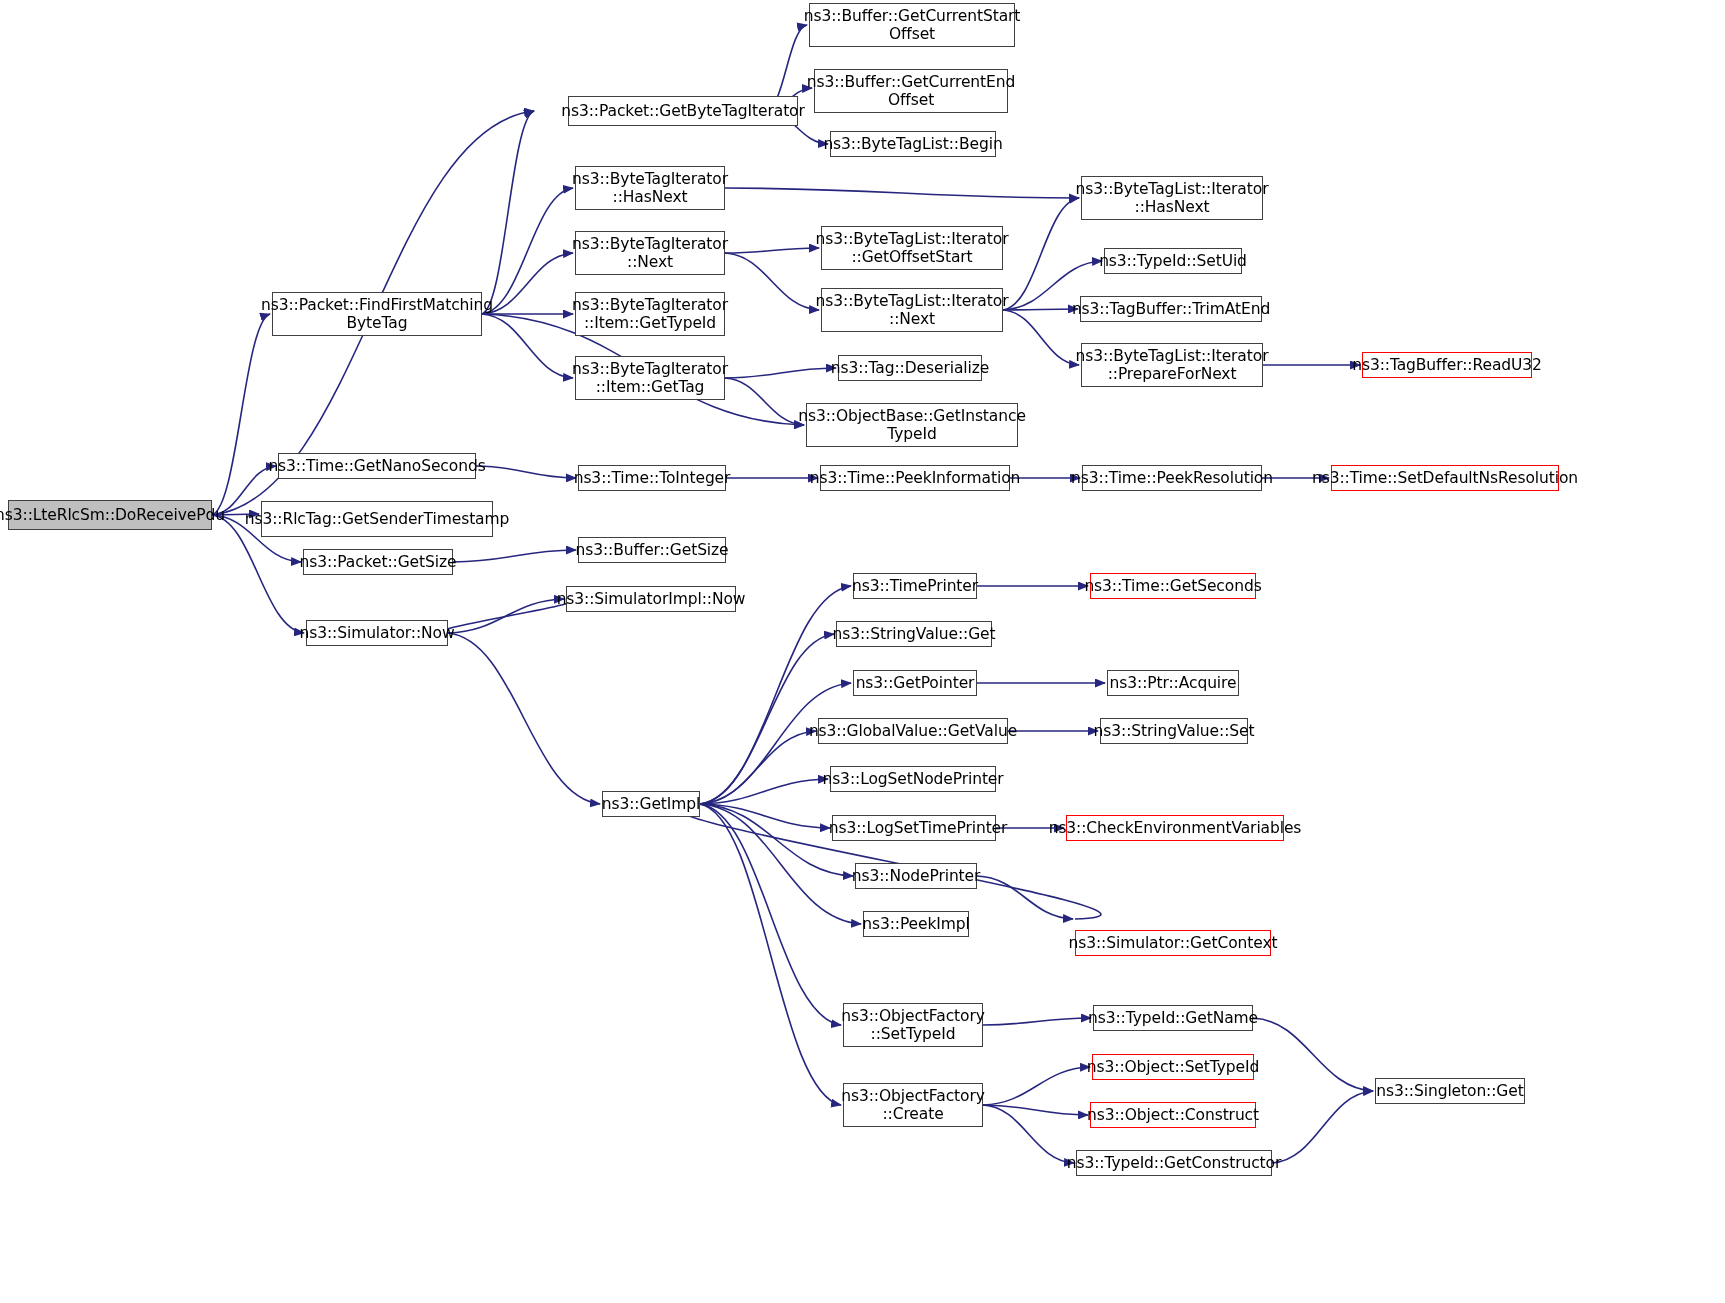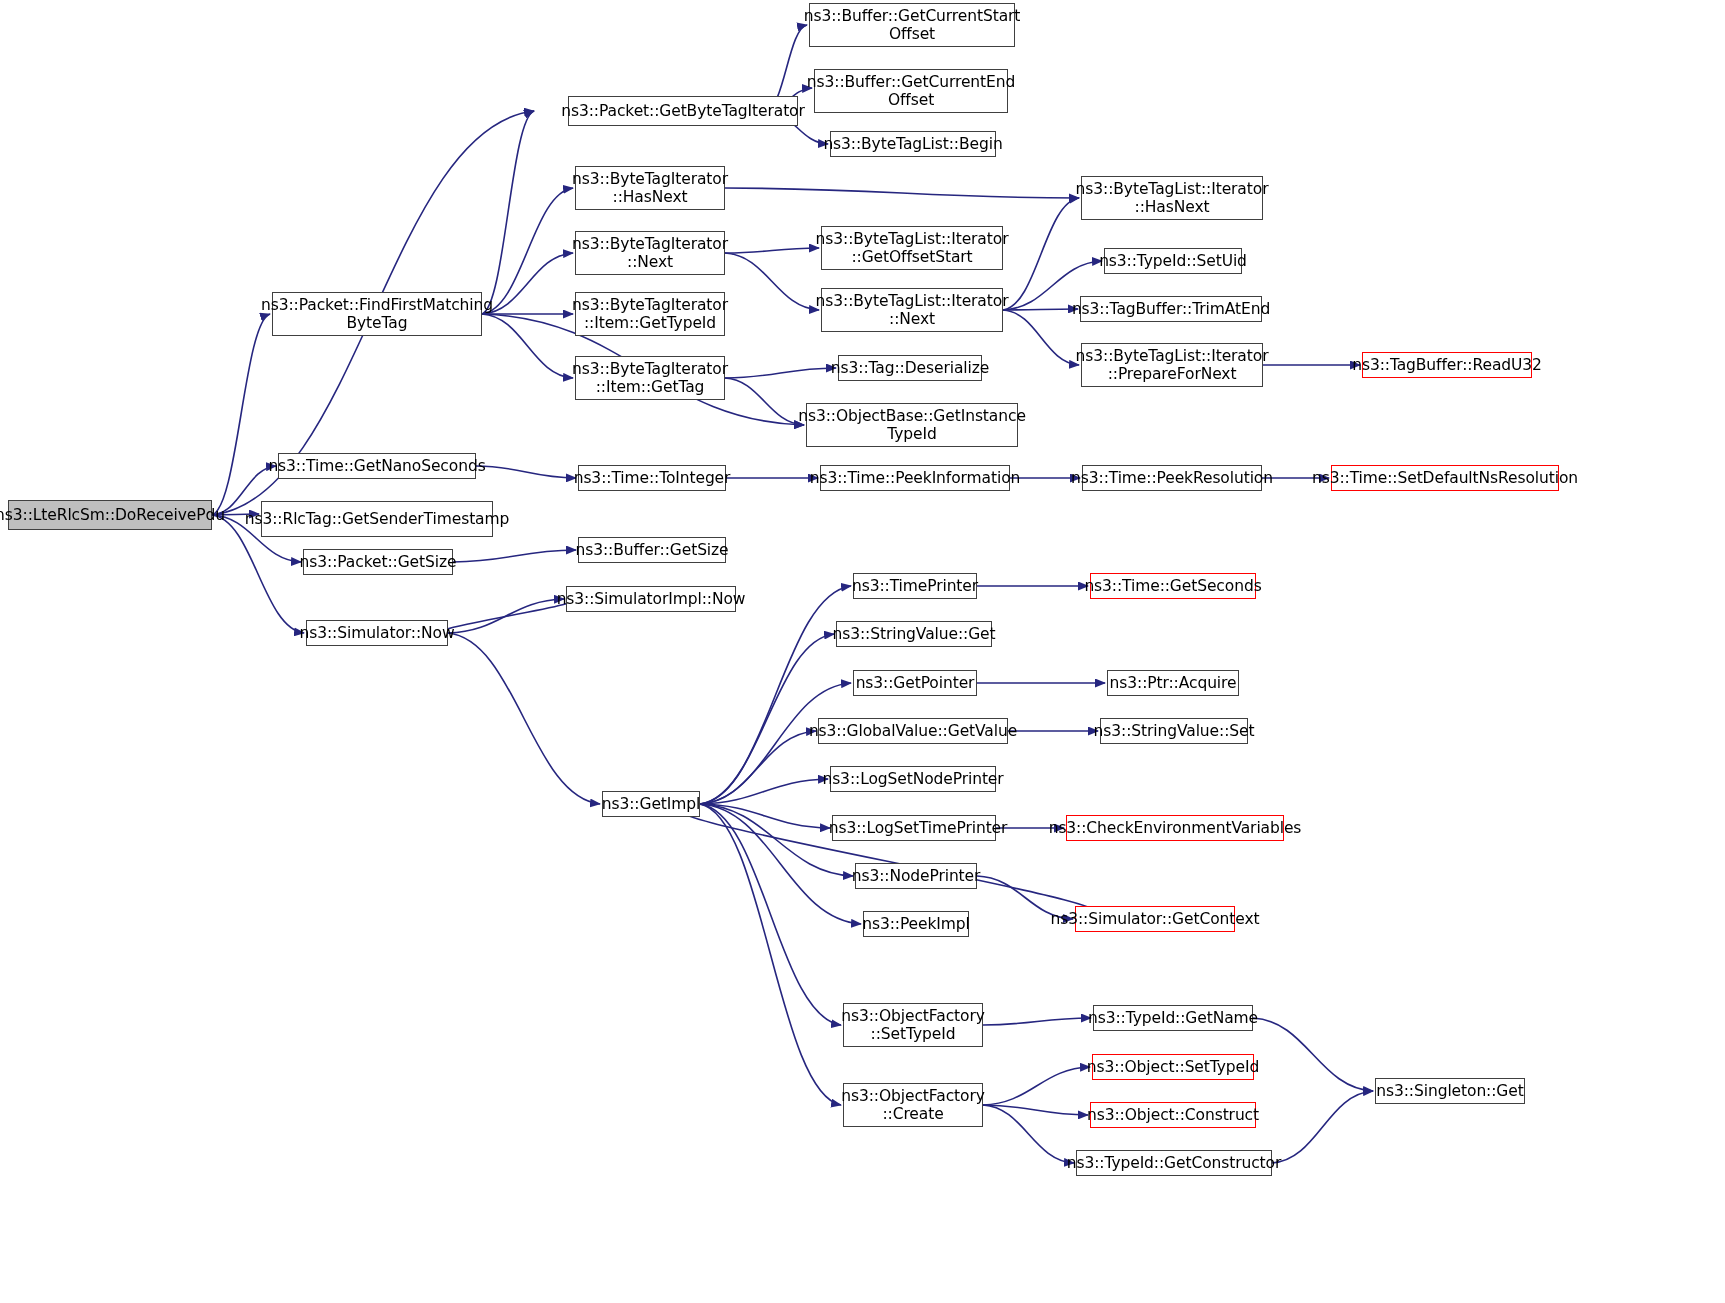--- a/index.html
+++ b/index.html
@@ -129,21 +129,21 @@
       <div class="node grey" style="left: 836px; top: 621px; width: 156px; height: 26px; text-align: center;"><span>ns3::StringValue::Get</span></div>
       <div class="node grey" style="left: 853px; top: 670px; width: 124px; height: 26px;"><span>ns3::GetPointer</span></div>
       <div class="node grey" style="left: 1107px; top: 670px; width: 132px; height: 26px;"><span>ns3::Ptr::Acquire</span></div>
       <div class="node grey" style="left: 818px; top: 718px; width: 190px; height: 26px;"><span>ns3::GlobalValue::GetValue</span></div>
       <div class="node grey" style="left: 1100px; top: 718px; width: 148px; height: 26px;"><span>ns3::StringValue::Set</span></div>
       <div class="node grey" style="left: 830px; top: 766px; width: 166px; height: 26px;"><span>ns3::LogSetNodePrinter</span></div>
       <div class="node grey" style="left: 832px; top: 815px; width: 164px; height: 26px; padding-left: 8px;"><span>ns3::LogSetTimePrinter</span></div>
       <div class="node red" style="left: 1066px; top: 815px; width: 218px; height: 26px;"><span>ns3::CheckEnvironmentVariables</span></div>
       <div class="node grey" style="left: 855px; top: 863px; width: 122px; height: 26px;"><span>ns3::NodePrinter</span></div>
       <div class="node grey" style="left: 863px; top: 911px; width: 106px; height: 26px;"><span>ns3::PeekImpl</span></div>
-      <div class="node red" style="left: 1075px; top: 906px; width: 160px; height: 26px; align-items: center;"><span>ns3::Simulator::GetContext</span></div>
+      <div class="node red" style="left: 1075px; top: 930px; width: 196px; height: 26px; align-items: center;"><span>ns3::Simulator::GetContext</span></div>
       <div class="node grey" style="left: 843px; top: 1003px; width: 140px; height: 44px;"><span>ns3::ObjectFactory
 ::SetTypeId</span></div>
       <div class="node grey" style="left: 1093px; top: 1005px; width: 160px; height: 26px;"><span>ns3::TypeId::GetName</span></div>
       <div class="node grey" style="left: 843px; top: 1083px; width: 140px; height: 44px;"><span>ns3::ObjectFactory
 ::Create</span></div>
       <div class="node red" style="left: 1092px; top: 1054px; width: 162px; height: 26px;"><span>ns3::Object::SetTypeId</span></div>
       <div class="node red" style="left: 1090px; top: 1102px; width: 166px; height: 26px;"><span>ns3::Object::Construct</span></div>
       <div class="node grey" style="left: 1076px; top: 1150px; width: 196px; height: 26px;"><span>ns3::TypeId::GetConstructor</span></div>
       <div class="node grey" style="left: 1375px; top: 1078px; width: 150px; height: 26px;"><span>ns3::Singleton::Get</span></div>
     </div>

